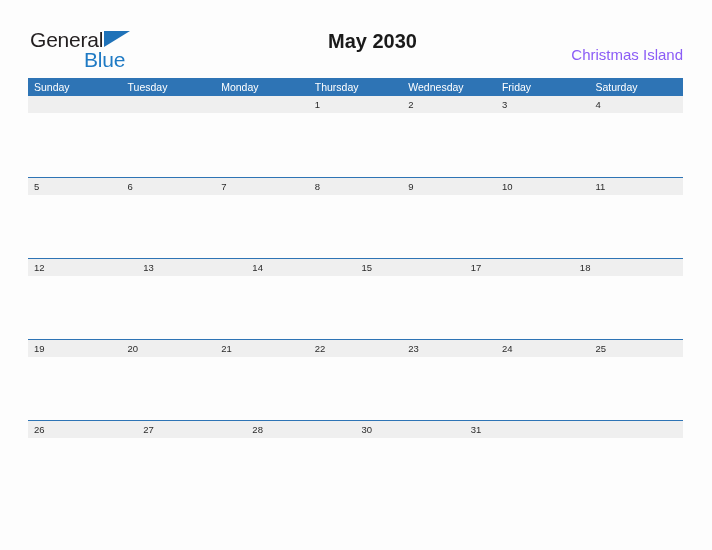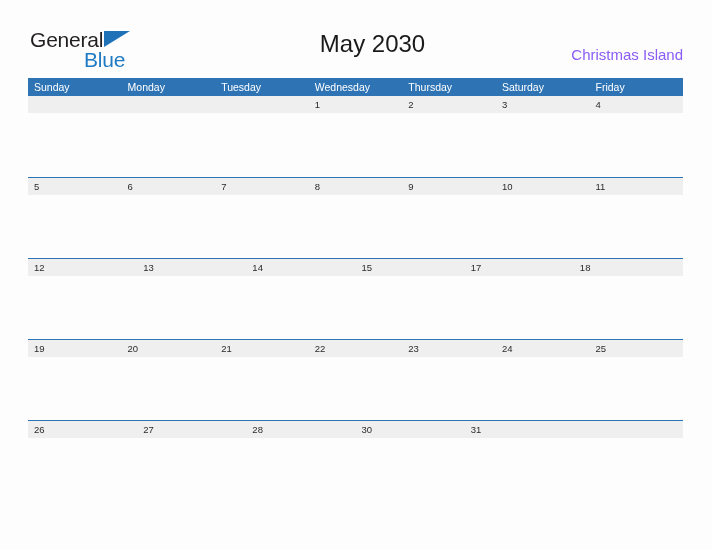--- a/index.html
+++ b/index.html
@@ -61,22 +61,22 @@
     letter-spacing: -0.2px;
     color: #1f7ac4;
     font-family: "Liberation Sans", sans-serif;
   }
 
   .title {
     position: absolute;
     left: 0; top: 30px;
     width: 712px;
     text-align: center;
-    font-size: 24px;
-    font-weight: 400;
+    font-size: 20px;
+    font-weight: 700;
     color: #1a1a1a;
     letter-spacing: 0px;
     padding-left: 33px;
   }
 
   .location {
     position: absolute;
     right: 29px;
     top: 46px;
     font-size: 15px;
@@ -159,26 +159,26 @@
     <div class="title">May 2030</div>
 
     <div class="location">Christmas Island</div>
 
   </div>
 
   <div class="calendar">
 
     <div class="dow-row">
       <div class="dow-cell">Sunday</div>
+      <div class="dow-cell">Tuesday</div>
       <div class="dow-cell">Monday</div>
-      <div class="dow-cell">Tuesday</div>
+      <div class="dow-cell">Thursday</div>
       <div class="dow-cell">Wednesday</div>
-      <div class="dow-cell">Thursday</div>
+      <div class="dow-cell">Friday</div>
       <div class="dow-cell">Saturday</div>
-      <div class="dow-cell">Friday</div>
     </div>
 
     <div class="week-row first">
       <div class="day-cell">
         <div class="day-band"></div>
         <div class="day-num"></div>
       </div>
       <div class="day-cell">
         <div class="day-band"></div>
         <div class="day-num"></div>

